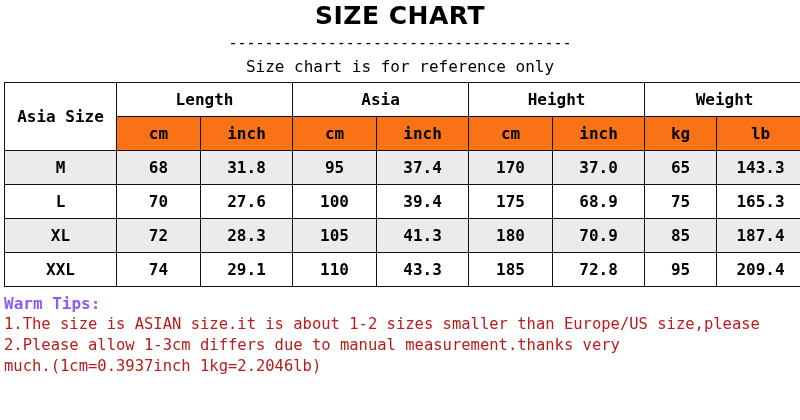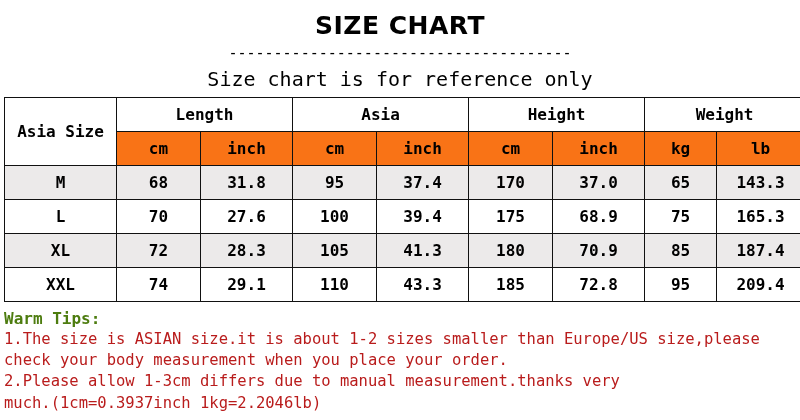--- a/index.html
+++ b/index.html
@@ -19,37 +19,37 @@
     width: 800px;
     height: 420px;
     box-sizing: border-box;
   }
   .title {
     text-align: center;
     font-family: "DejaVu Sans", sans-serif;
     font-weight: bold;
     font-size: 25px;
     letter-spacing: 0.5px;
-    padding-top: 12px;
+    padding-top: 2px;
     line-height: 1.1;
   }
   .dashrule {
     text-align: center;
     font-family: "DejaVu Sans Mono", monospace;
     font-size: 15px;
     letter-spacing: 0px;
     color: #000;
     margin-top: 4px;
     white-space: nowrap;
     overflow: hidden;
   }
   .subtitle {
     text-align: center;
     font-family: "DejaVu Sans Mono", monospace;
-    font-size: 20px;
+    font-size: 16px;
     margin-top: 5px;
     margin-bottom: 6px;
   }
   table.size-chart {
     border-collapse: collapse;
     width: 792px;
     margin: 0 4px;
     table-layout: fixed;
   }
   table.size-chart td, table.size-chart th {
@@ -83,21 +83,21 @@
   .col-cm   { width: 84px; }
   .col-inch { width: 92px; }
   .col-kg   { width: 72px; }
   .col-lb   { width: 88px; }
 
   .tips {
     margin-top: 7px;
     padding-left: 4px;
   }
   .tips-title {
-    color: #4d7c0f;
+    color: #8b5cf6;
     font-family: "DejaVu Sans Mono", monospace;
     font-size: 16px;
     font-weight: bold;
     line-height: 1.25;
   }
   .tips-line {
     font-family: "DejaVu Sans Mono", monospace;
     font-size: 15.5px;
     line-height: 1.38;
     color: #b91c1c;
@@ -190,18 +190,17 @@
         <td>72.8</td>
         <td>95</td>
         <td>209.4</td>
       </tr>
     </tbody>
   </table>
 
   <div class="tips">
     <div class="tips-title">Warm Tips:</div>
     <div class="tips-line">1.The size is ASIAN size.it is about 1-2 sizes smaller than Europe/US size,please</div>
-    <div class="tips-line">check your body measurement when you place your order.</div>
     <div class="tips-line">2.Please allow 1-3cm differs due to manual measurement.thanks very</div>
     <div class="tips-line">much.(1cm=0.3937inch 1kg=2.2046lb)</div>
   </div>
 
 </div>
 
 </body></html>

